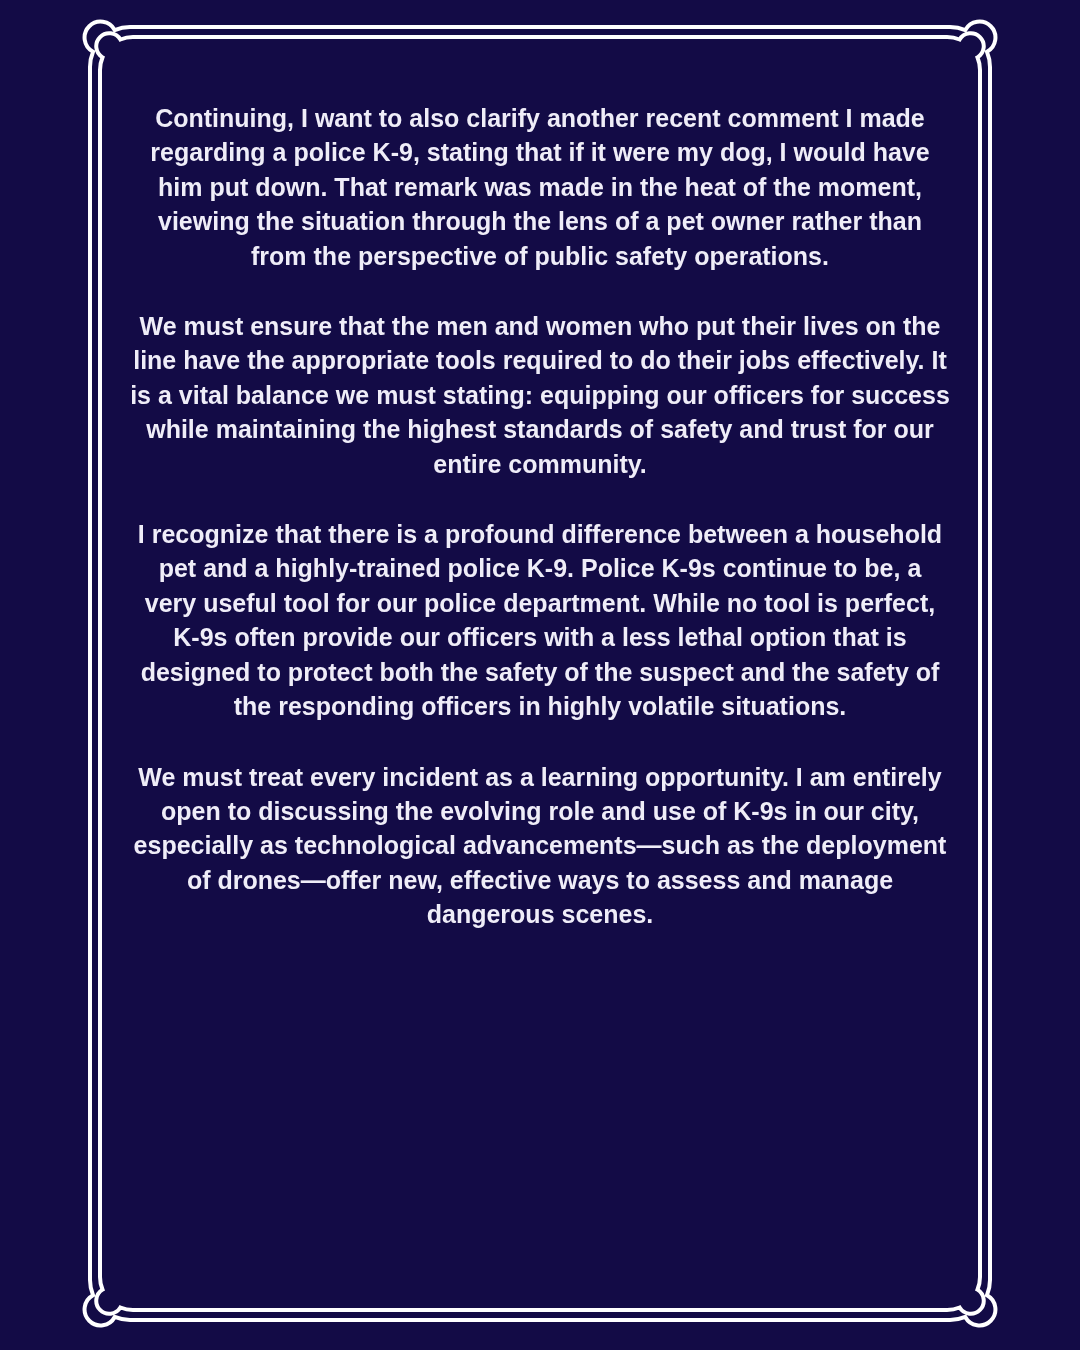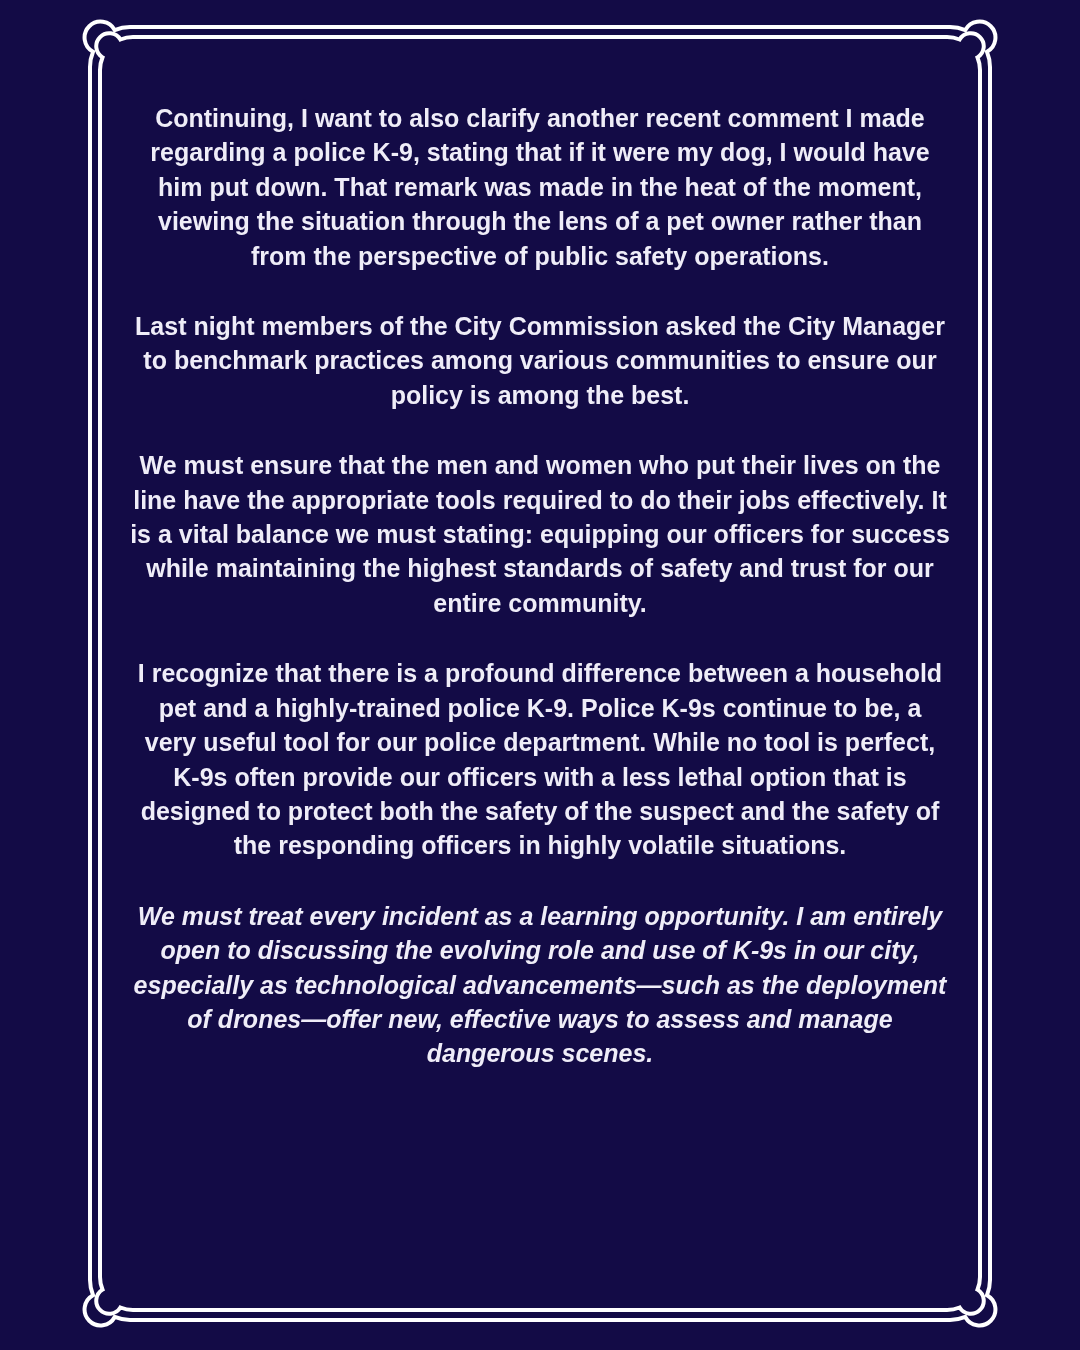--- a/index.html
+++ b/index.html
@@ -37,21 +37,20 @@
     color: #efedf8;
     font-weight: bold;
     font-size: 25px;
     line-height: 34.4px;
   }
   .content p {
     margin: 0 0 36px 0;
   }
   .content p:last-child {
     margin-bottom: 12px;
-    font-style: italic;
   }
 </style>
 </head>
 <body>
 
 <div class="poster">
 
   <svg class="frame" viewBox="0 0 1080 1350" xmlns="http://www.w3.org/2000/svg" aria-hidden="true">
 
     <path d="
@@ -88,19 +87,18 @@
       A 33 33 0 0 1 100 1277
       V 70
       A 33 33 0 0 1 102.51 57.37
       A 13 13 0 1 1 120.37 39.51
       A 33 33 0 0 1 133 37
       Z"></path>
   </svg>
 
   <div class="content">
     <p>Continuing, I want to also clarify another recent comment I made regarding a police K-9, stating that if it were my dog, I would have him put down. That remark was made in the heat of the moment, viewing the situation through the lens of a pet owner rather than from the perspective of public safety operations.</p>
-    <p>Last night members of the City Commission asked the City Manager to benchmark practices among various communities to ensure our policy is among the best.</p>
     <p>We must ensure that the men and women who put their lives on the line have the appropriate tools required to do their jobs effectively. It is a vital balance we must stating: equipping our officers for success while maintaining the highest standards of safety and trust for our entire community.</p>
     <p>I recognize that there is a profound difference between a household pet and a highly-trained police K-9. Police K-9s continue to be, a very useful tool for our police department. While no tool is perfect, K-9s often provide our officers with a less lethal option that is designed to protect both the safety of the suspect and the safety of the responding officers in highly volatile situations.</p>
     <p>We must treat every incident as a learning opportunity. I am entirely open to discussing the evolving role and use of K-9s in our city, especially as technological advancements—such as the deployment of drones—offer new, effective ways to assess and manage dangerous scenes.</p>
   </div>
 
 </div>
 
 </body></html>

